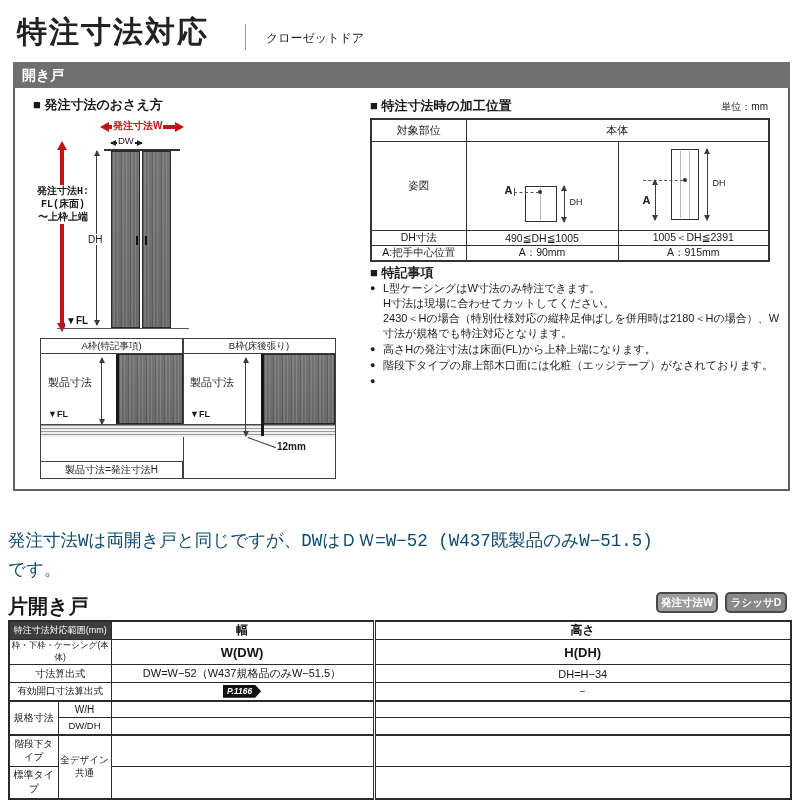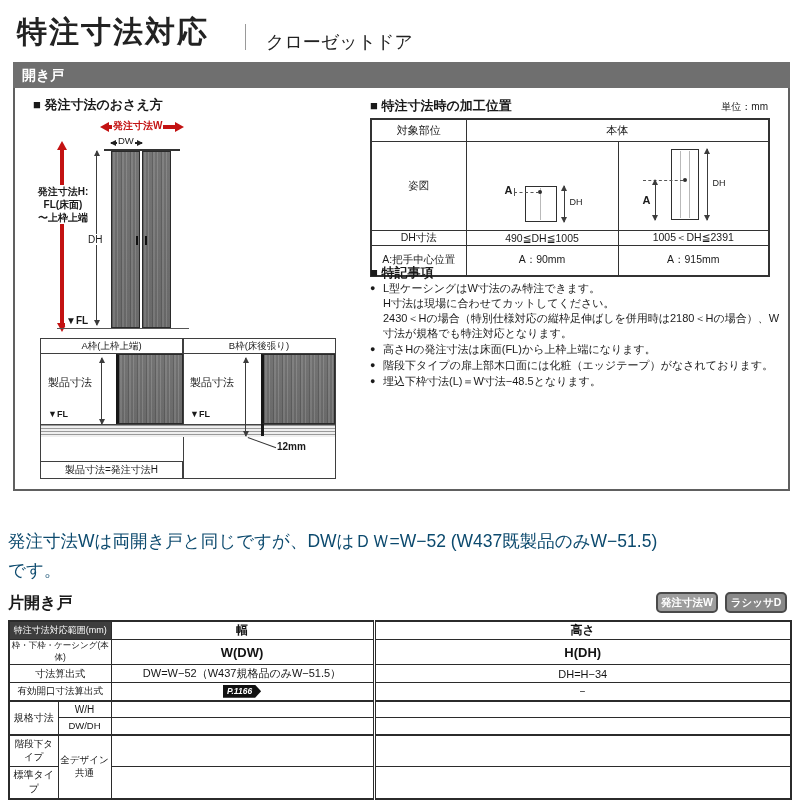--- a/index.html
+++ b/index.html
@@ -1,24 +1,24 @@
 <!DOCTYPE html>
 <html><head>
 <meta charset="utf-8">
 <style>
   html,body{margin:0;padding:0;background:#fff;}
   .page{position:relative;width:800px;height:800px;background:#ffffff;overflow:hidden;
         font-family:"Liberation Sans","DejaVu Sans",sans-serif;color:#1a1a1a;}
   .abs{position:absolute;}
-  .pre{white-space:pre-line;}
+  .pre{white-space:pre-line;font-family:Liberation Mono, monospace;}
 
   
   .main-title{left:17px;top:12px;font-size:30px;font-weight:bold;letter-spacing:2px;color:#222;}
   .title-div{left:245px;top:24px;width:1px;height:26px;background:#9a9a9a;}
-  .sub-title{left:266px;top:30px;font-size:18px;color:#222;}
+  .sub-title{left:266px;top:30px;font-size:12px;color:#222;}
 
   
   .sec-bar{left:13px;top:62px;width:777px;height:26px;background:#6f6f6f;color:#fff;
            font-weight:bold;font-size:14px;line-height:26px;padding-left:9px;box-sizing:border-box;}
   .sec-box{left:13px;top:88px;width:777px;height:403px;border:2px solid #606060;border-top:none;box-sizing:border-box;}
   .h13{font-size:13px;font-weight:bold;}
 
   
   .wood{background:
         repeating-linear-gradient(90deg, rgba(0,0,0,.20) 0 1px, rgba(255,255,255,.06) 1px 3px,
@@ -71,21 +71,21 @@
   
   .note-item{display:flex;font-size:11px;line-height:15px;margin-bottom:1px;}
   .nb{flex:0 0 13px;font-size:9px;line-height:15px;}
   .nt{white-space:pre-line;}
 
   
   .rm1{left:8px;top:497px;font-size:17.5px;color:#111;}
   .rm2{left:8px;top:527px;width:772px;font-size:17.5px;line-height:29px;color:#0c4a6e;}
 
   
-  .kh{left:8px;top:593px;font-size:16px;font-weight:bold;}
+  .kh{left:8px;top:593px;font-size:20px;font-weight:bold;}
   .btns{position:absolute;top:592px;left:656px;display:flex;gap:7px;}
   .lbtn{min-width:62px;height:21px;border:2px solid #4a4a4a;border-radius:5px;color:#fff;font-size:10.5px;
         font-weight:bold;display:flex;align-items:center;justify-content:center;box-sizing:border-box;cursor:pointer;}
   .lbtn.s{background:#9d9d9d;}
   .lbtn.d{background:#898989;}
 
   
   .bt{position:absolute;left:8px;top:620px;border-collapse:collapse;table-layout:fixed;width:782px;border:2px solid #2b2b2b;}
   .bt td{border:1px solid #2b2b2b;text-align:center;vertical-align:middle;font-size:10px;padding:0;color:#141414;overflow:hidden;}
   .bt tr.thick td{border-top-width:2px;}
@@ -145,21 +145,21 @@
     <div class="redv" style="left:45px;top:60px;height:177px;"></div>
     <div class="abs pre wlab" style="left:15px;top:97px;width:64px;font-size:10px;font-weight:bold;line-height:13px;text-align:center;">発注寸法H:
 FL(床面)
 〜上枠上端</div>
     <div class="thin-v arr" style="left:81px;top:63px;height:174px;"></div>
     <div class="abs wlab" style="left:72px;top:146px;font-size:10px;">DH</div>
     <div class="abs" style="left:42px;top:240px;width:132px;border-top:1px solid #555;"></div>
     <div class="abs wlab" style="left:50px;top:227px;font-size:10px;font-weight:bold;">▼FL</div>
 
     <div class="abs fbox">
-      <div class="fcell" style="left:0;top:0;width:142px;height:15px;border-right:1px solid #3f3f3f;border-bottom:1px solid #3f3f3f;">A枠(上枠上端)</div>
+      <div class="fcell" style="left:0;top:0;width:142px;height:15px;border-right:1px solid #3f3f3f;border-bottom:1px solid #3f3f3f;">A枠(特記事項)</div>
       <div class="fcell" style="left:142px;top:0;width:152px;height:15px;border-bottom:1px solid #3f3f3f;">B枠(床後張り)</div>
       <div class="abs" style="left:142px;top:0;bottom:0;width:0;border-left:1px solid #3f3f3f;"></div>
 
       <div class="abs" style="left:7px;top:36px;font-size:11px;">製品寸法</div>
       <div class="abs" style="left:149px;top:36px;font-size:11px;">製品寸法</div>
       <div class="thin-v arr" style="left:60px;top:19px;height:66px;"></div>
       <div class="thin-v arr" style="left:204px;top:19px;height:78px;z-index:2;"></div>
       <div class="abs wood" style="left:75px;top:15px;width:67px;height:70px;border-left:3px solid #161616;"></div>
       <div class="abs wood" style="left:220px;top:15px;width:74px;height:70px;border-left:3px solid #161616;"></div>
       <div class="abs" style="left:7px;top:70px;font-size:9px;font-weight:bold;">▼FL</div>
@@ -212,21 +212,21 @@
             <div class="thin-v arr" style="left:88px;top:7px;height:71px;"></div>
             <div class="fig-lab" style="left:94px;top:36px;">DH</div>
           </div>
         </td>
       </tr>
       <tr style="height:15px;">
         <td>DH寸法</td>
         <td>490≦DH≦1005</td>
         <td>1005＜DH≦2391</td>
       </tr>
-      <tr style="height:31px;">
+      <tr style="height:15px;">
         <td>A:把手中心位置</td>
         <td>A：90mm</td>
         <td>A：915mm</td>
       </tr>
     </tbody>
       </table>
 
     <div class="abs h13" style="left:355px;top:176px;">■ 特記事項</div>
     <div class="abs" style="left:355px;top:193px;width:412px;">
       <div class="note-item">
@@ -238,21 +238,20 @@
       <div class="note-item">
         <span class="nb">●</span>
         <span class="nt">高さHの発注寸法は床面(FL)から上枠上端になります。</span>
       </div>
       <div class="note-item">
         <span class="nb">●</span>
         <span class="nt">階段下タイプの扉上部木口面には化粧（エッジテープ）がなされております。</span>
       </div>
       <div class="note-item">
         <span class="nb">●</span>
-        <span class="nt">埋込下枠寸法(L)＝W寸法−48.5となります。</span>
       </div>
     </div>
   </div>
 
   <div class="abs rm2 pre">発注寸法Wは両開き戸と同じですが、DWはＤＷ=W−52 (W437既製品のみW−51.5)
 です。</div>
 
   <div class="abs kh">片開き戸</div>
   <div class="btns">
     <div class="lbtn s">発注寸法W</div>

